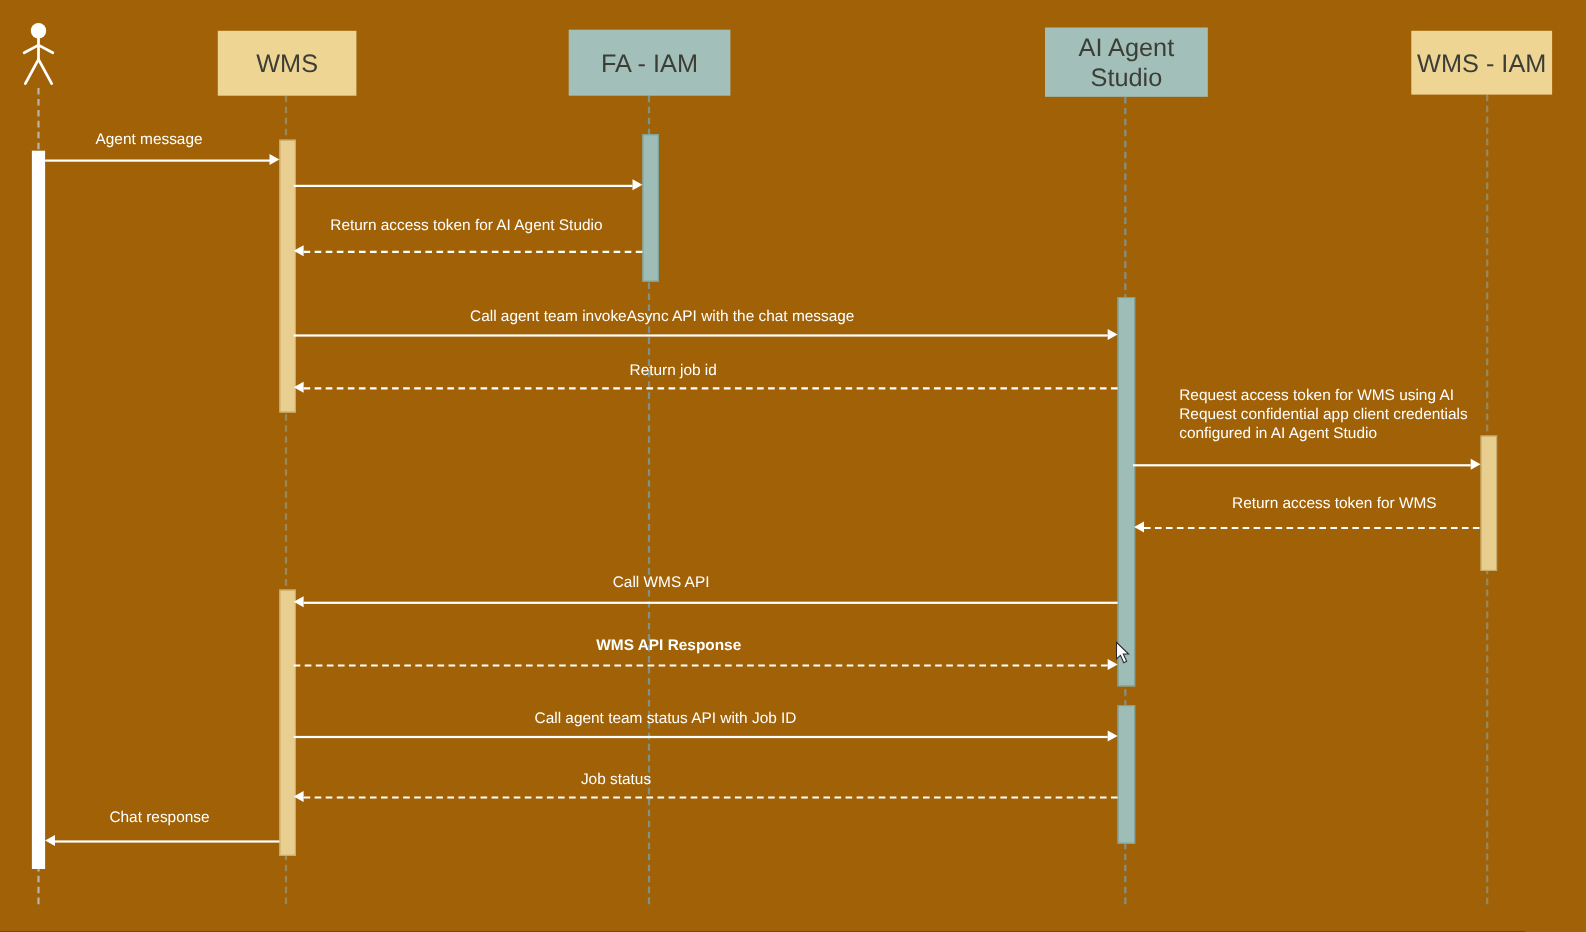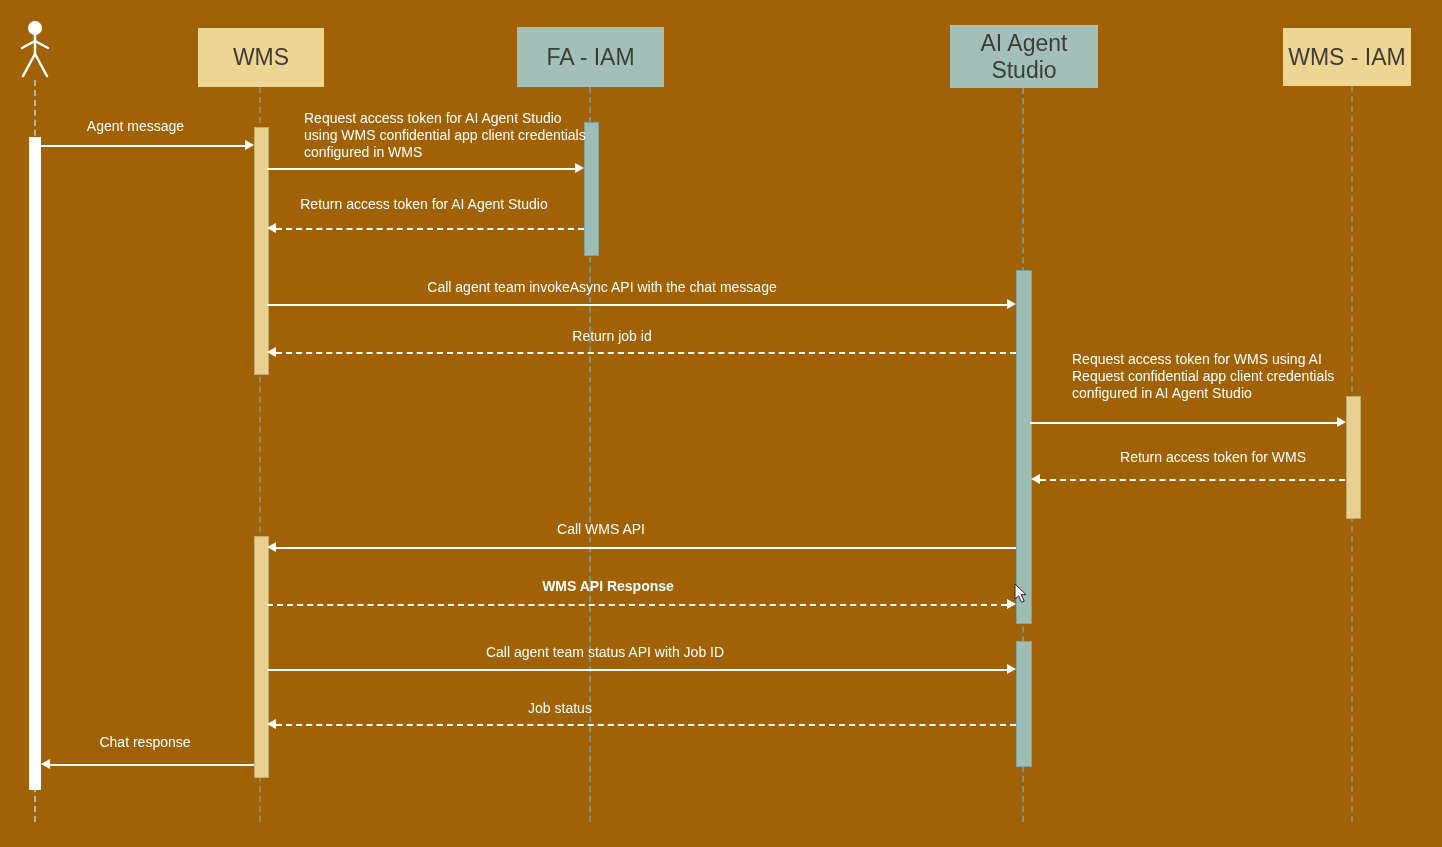--- a/index.html
+++ b/index.html
@@ -78,21 +78,20 @@
   <div class="activation act-yellow" style="left:1346px;top:396px;width:13px;height:121px;"></div>
   <div class="activation act-yellow" style="left:254px;top:536px;width:13px;height:240px;"></div>
   <div class="activation act-teal" style="left:1016px;top:641px;width:14px;height:124px;"></div>
 
   <div class="msg-line line-solid" style="left:41px;top:145px;width:205px;"></div>
   <div class="ah ah-right" style="left:245px;top:140px;"></div>
   <div class="msg-label" style="left:58px;top:118px;width:155px;">Agent message</div>
 
   <div class="msg-line line-solid" style="left:267px;top:168px;width:308px;"></div>
   <div class="ah ah-right" style="left:575px;top:163px;"></div>
-  <div class="msg-label align-left" style="left:304px;top:110px;width:292px;">Request access token for AI Agent Studio using WMS confidential app  client credentials configured in WMS</div>
 
   <div class="msg-line line-dashed" style="left:276px;top:228px;width:308px;"></div>
   <div class="ah ah-left" style="left:267px;top:223px;"></div>
   <div class="msg-label" style="left:284px;top:196px;width:280px;">Return access token for AI Agent Studio</div>
 
   <div class="msg-line line-solid" style="left:267px;top:304px;width:740px;"></div>
   <div class="ah ah-right" style="left:1007px;top:299px;"></div>
   <div class="msg-label" style="left:417px;top:279px;width:370px;">Call agent team invokeAsync API with the chat message</div>
 
   <div class="msg-line line-dashed" style="left:276px;top:352px;width:740px;"></div>

